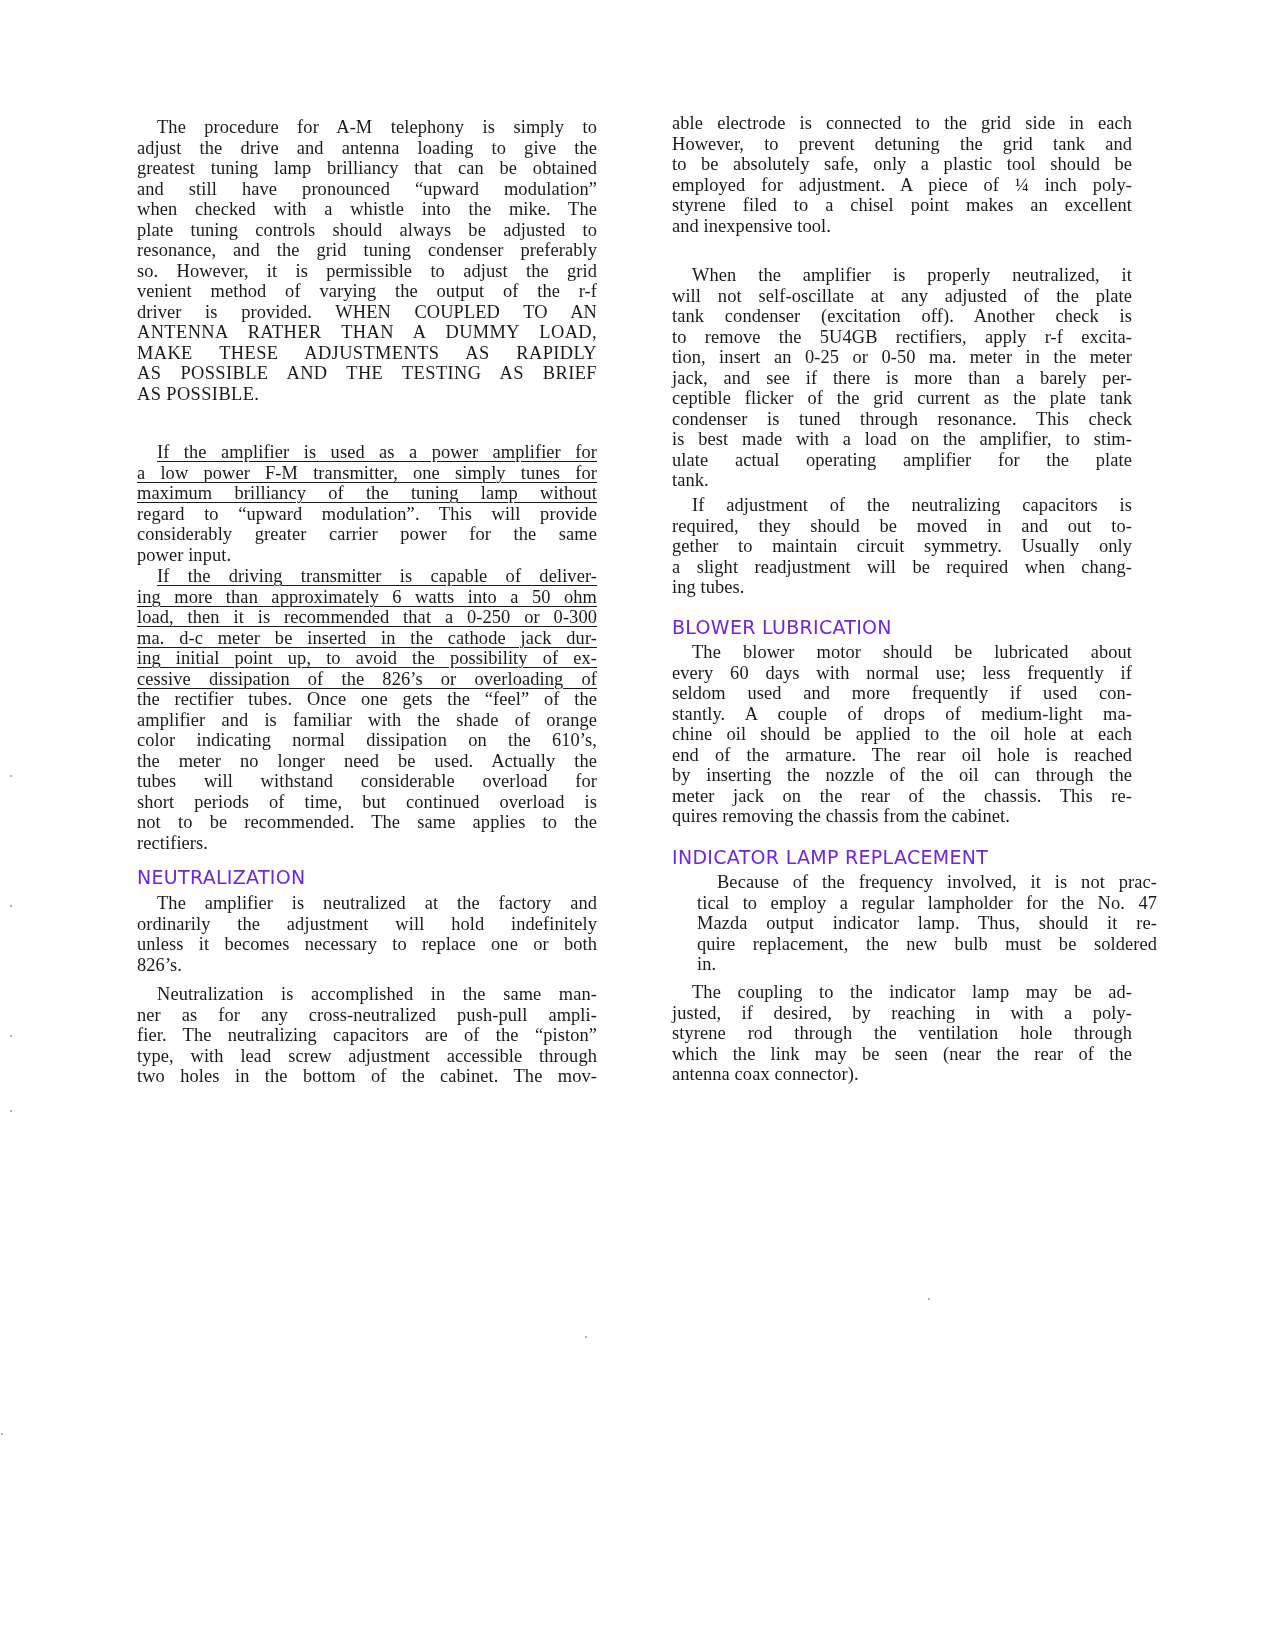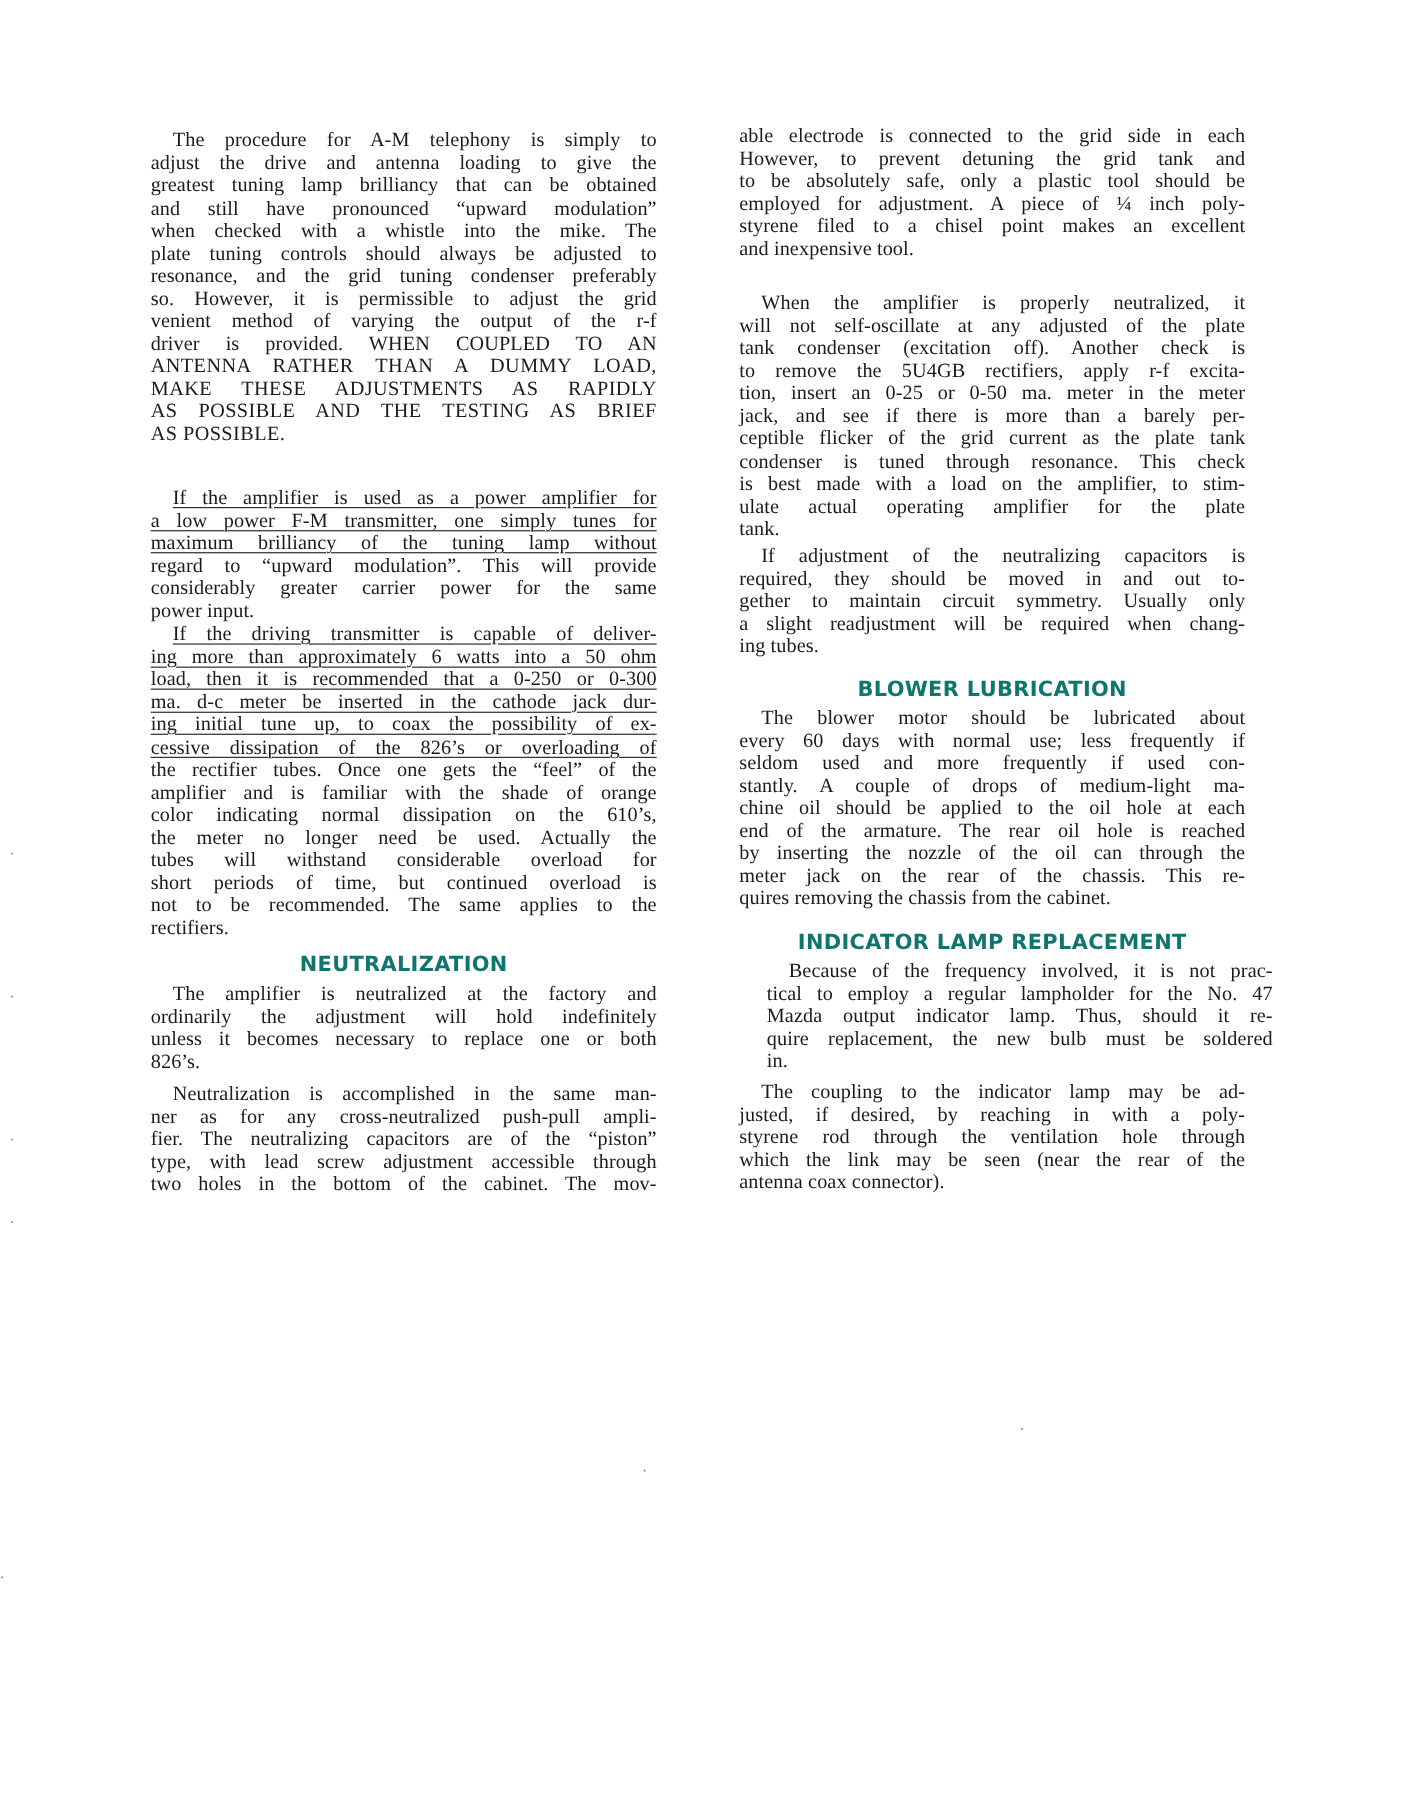--- a/index.html
+++ b/index.html
@@ -52,27 +52,26 @@
       text-decoration-thickness: 1px;
       text-underline-offset: 3px;
     }
     .caps {
       letter-spacing: 0.4px;
     }
     .heading {
       position: absolute;
       left: 0;
       width: 460px;
-      text-align: center;
       font-family: "DejaVu Sans", "Liberation Sans", sans-serif;
-      font-weight: bold;
+      font-weight: normal;
       font-size: 19px;
       line-height: 22px;
       letter-spacing: 0.3px;
-      color: #0f766e;
+      color: #6d28d9;
     }
     .speck {
       position: absolute;
       width: 2px;
       height: 2px;
       background: #999;
       border-radius: 1px;
     }
   </style>
 </head>
@@ -106,21 +105,21 @@
       <span class="line">regard to “upward modulation”. This will provide</span>
       <span class="line">considerably greater carrier power for the same</span>
       <span class="line last">power input.</span>
     </div>
 
     <div class="block" style="top:566px;">
       <span class="line indent underlined">If the driving transmitter is capable of deliver-</span>
       <span class="line underlined">ing more than approximately 6 watts into a 50 ohm</span>
       <span class="line underlined">load, then it is recommended that a 0-250 or 0-300</span>
       <span class="line underlined">ma. d-c meter be inserted in the cathode jack dur-</span>
-      <span class="line underlined">ing initial tune up, to coax the possibility of ex-</span>
+      <span class="line underlined">ing initial point up, to avoid the possibility of ex-</span>
       <span class="line underlined">cessive dissipation of the 826’s or overloading of</span>
       <span class="line">the rectifier tubes. Once one gets the “feel” of the</span>
       <span class="line">amplifier and is familiar with the shade of orange</span>
       <span class="line">color indicating normal dissipation on the 610’s,</span>
       <span class="line">the meter no longer need be used. Actually the</span>
       <span class="line">tubes will withstand considerable overload for</span>
       <span class="line">short periods of time, but continued overload is</span>
       <span class="line">not to be recommended. The same applies to the</span>
       <span class="line last">rectifiers.</span>
     </div>

